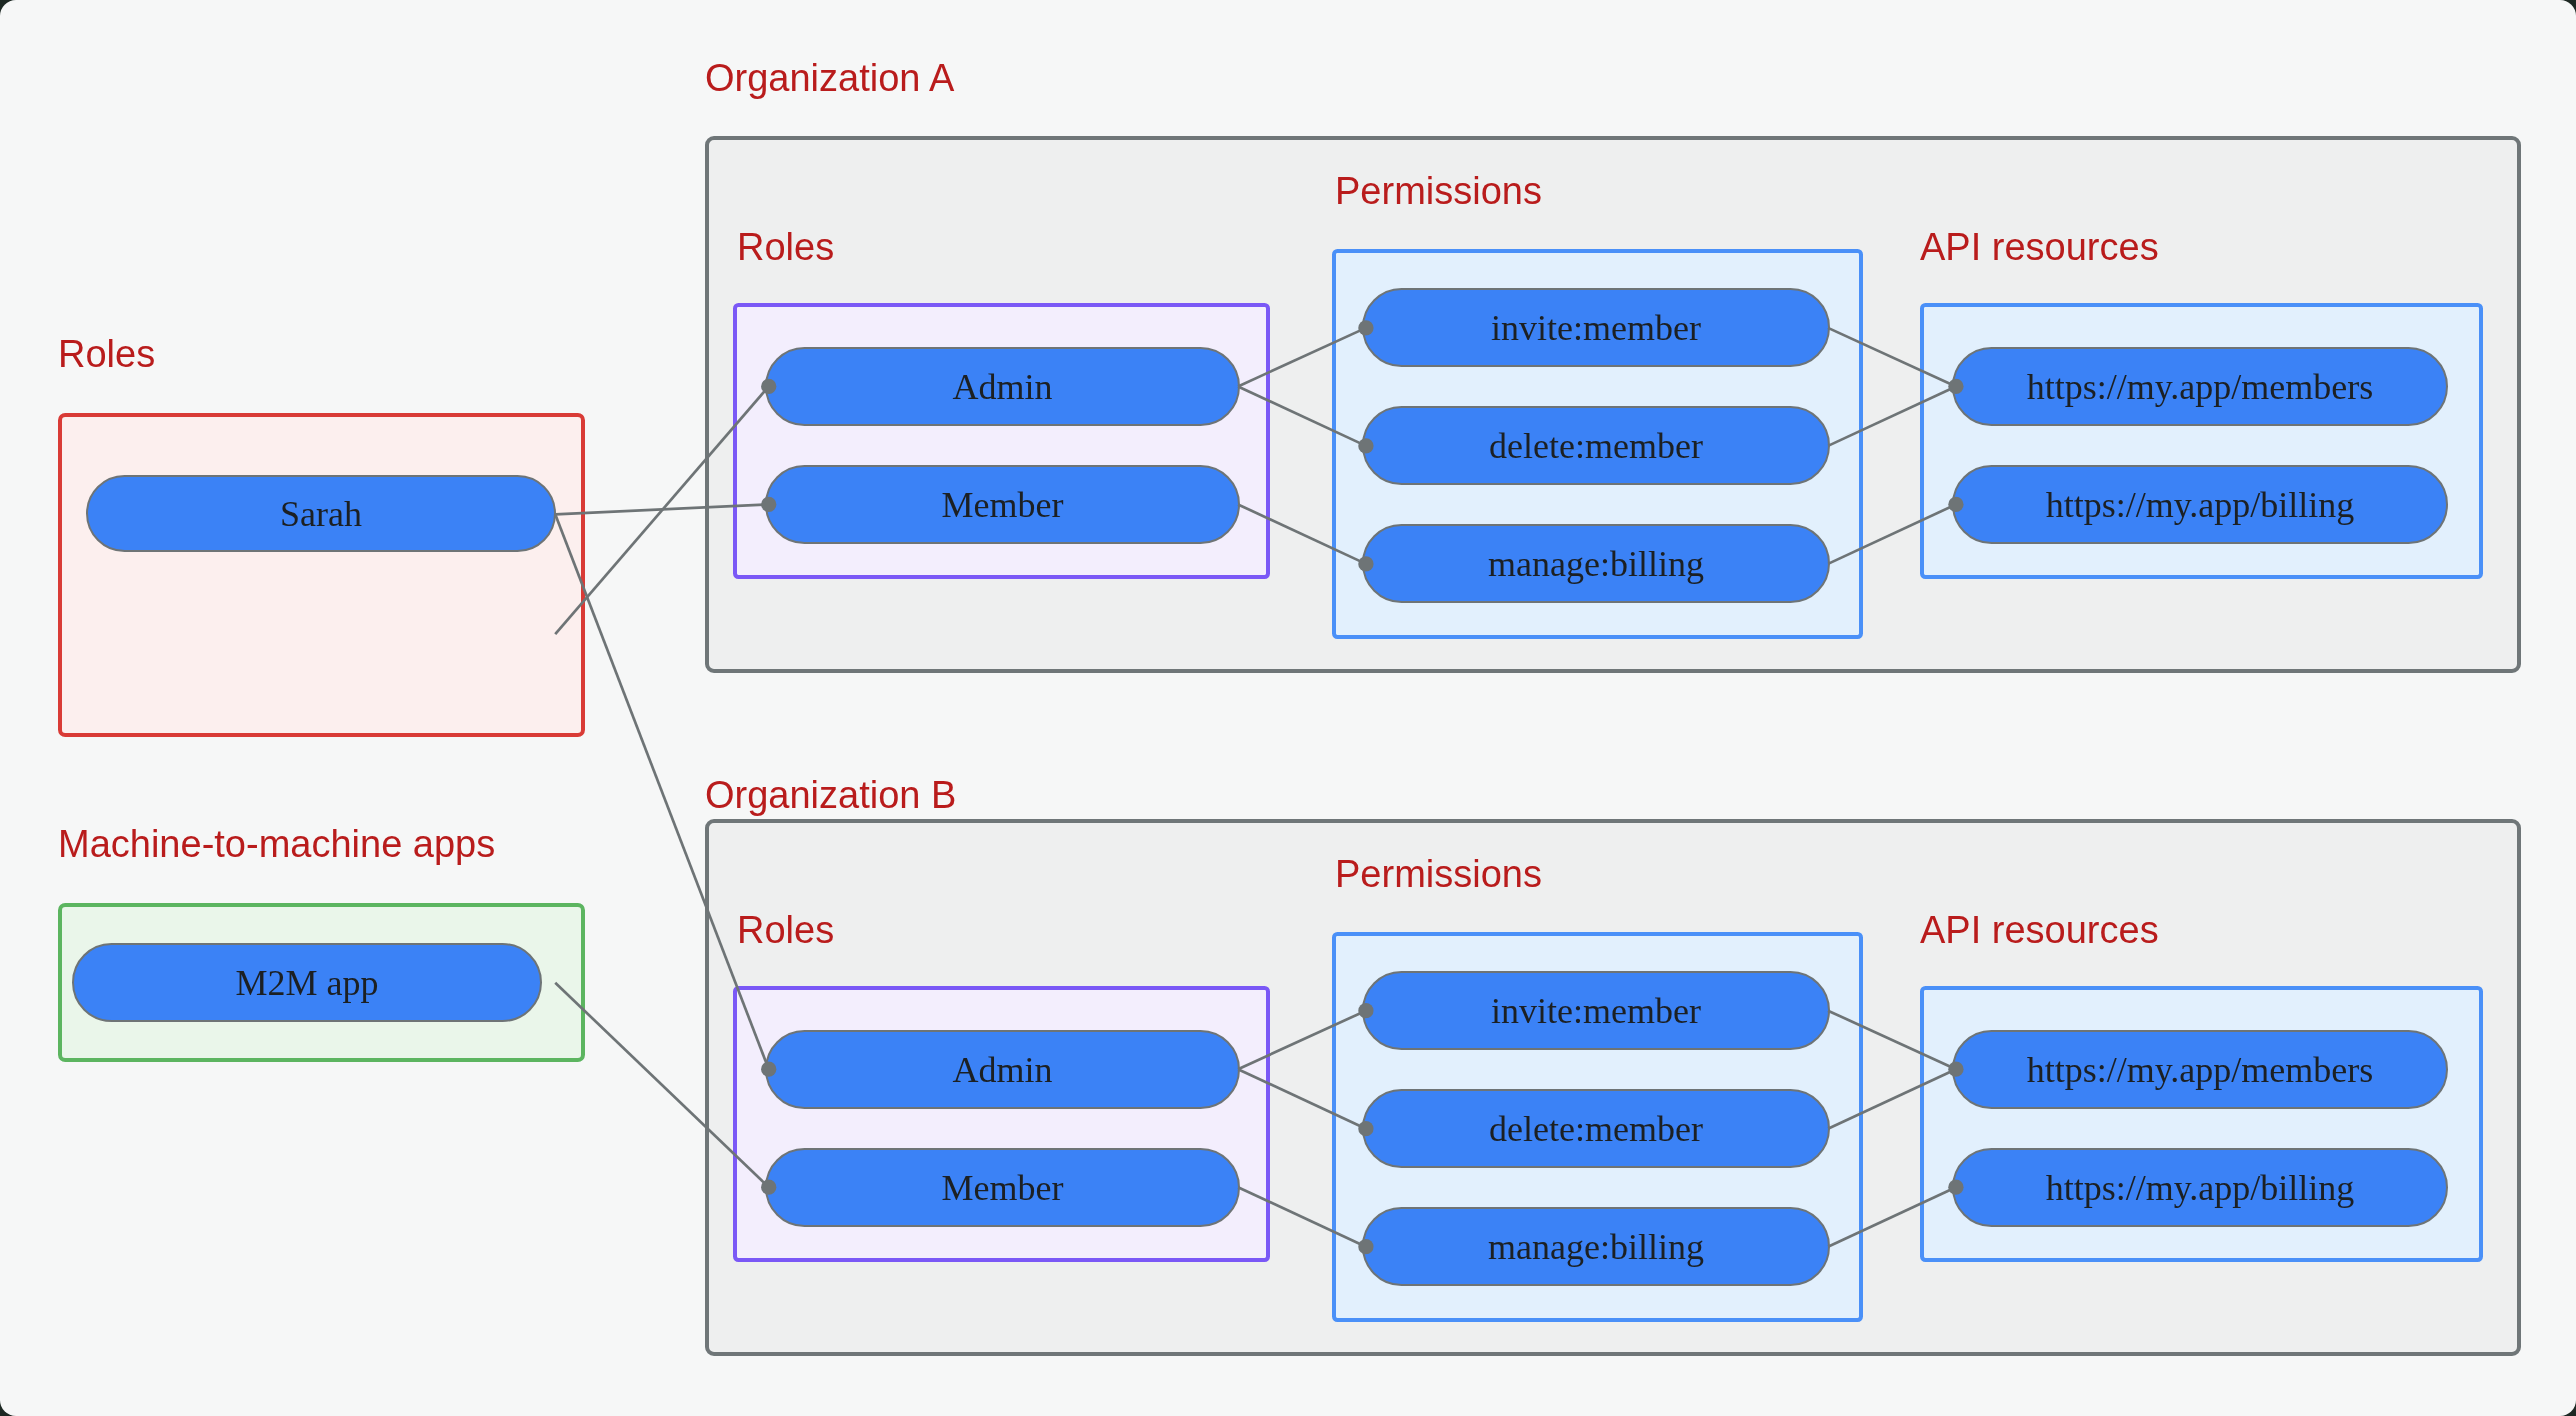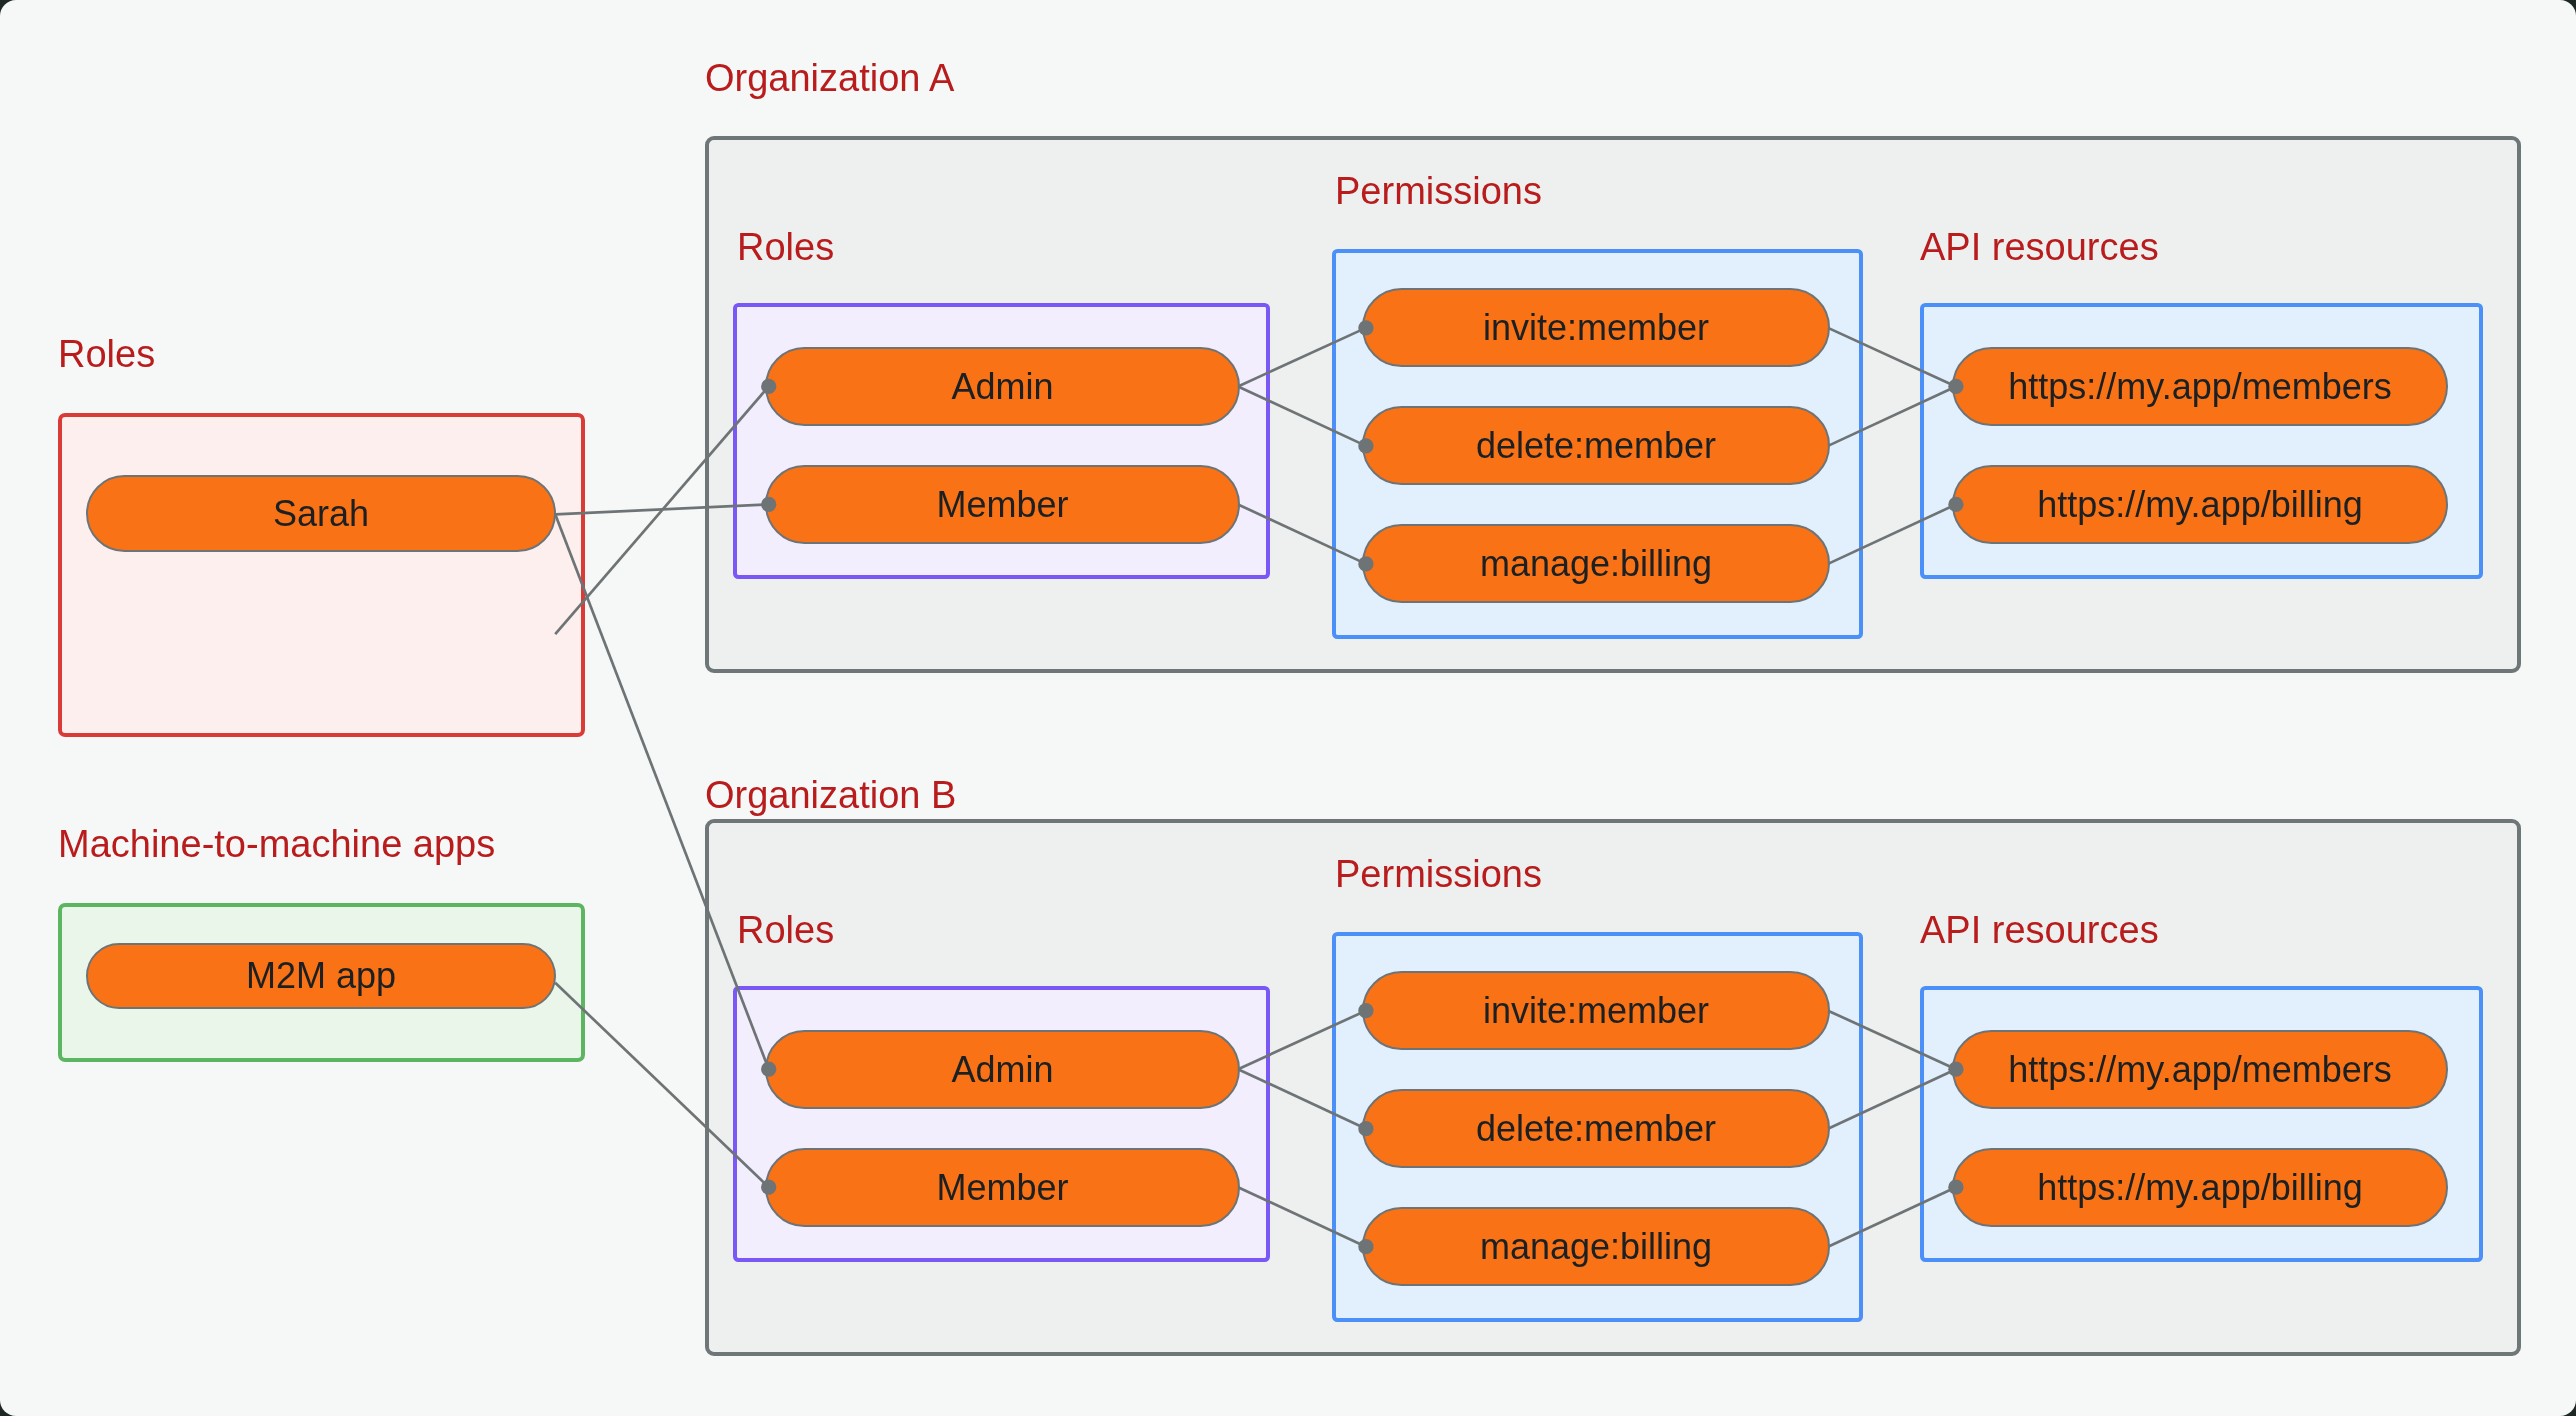--- a/index.html
+++ b/index.html
@@ -11,39 +11,39 @@
     color:#1b1f21;
   }
   .label{position:absolute;font-size:38px;line-height:45px;color:#b91c1c;white-space:nowrap;}
   .box{position:absolute;box-sizing:border-box;border-radius:7.2px;}
   .box.users-box{border:4.5px solid #d93b36;background:#fcefee;}
   .box.m2m-box{border:4.5px solid #5cb560;background:#eaf6ea;}
   .box.org-box{border:4.5px solid #6f7678;background:#eeefef;border-radius:9px;}
   .box.roles-box{border:4.5px solid #7a58f6;background:#f3eefd;border-radius:5.4px;}
   .box.blue-box{border:4.5px solid #4a90f8;background:#e2f0fd;border-radius:5.4px;}
   .pill{
-    position:absolute;box-sizing:border-box;background:#f97316;
+    position:absolute;box-sizing:border-box;background:#3b82f6;
     border:2.7px solid #6e7476;border-radius:40px;
     display:flex;align-items:center;justify-content:center;
-    font-size:36px;color:#1c2023;white-space:nowrap;
+    font-size:36px;color:#1c2023;white-space:nowrap;font-family:Liberation Serif, serif;
   }
   #edges{position:absolute;left:0;top:0;width:100%;height:100%;z-index:10;pointer-events:none;}
 </style>
 </head>
 <body>
 
 <div class="canvas">
 
   <div class="label" style="left:58px;top:332px;">Roles</div>
   <div class="box users-box" style="left:58px;top:413px;width:527px;height:324px;"></div>
   <div class="pill" style="left:86px;top:475px;width:470px;height:77px;">Sarah</div>
 
   <div class="label" style="left:58px;top:822px;">Machine-to-machine apps</div>
   <div class="box m2m-box" style="left:58px;top:903px;width:527px;height:159px;"></div>
-  <div class="pill" style="left:86px;top:943px;width:470px;height:66px;">M2M app</div>
+  <div class="pill" style="left:72px;top:943px;width:470px;height:79px;">M2M app</div>
 
   <div class="label" style="left:705px;top:56px;">Organization A</div>
   <div class="box org-box" style="left:705px;top:136px;width:1816px;height:537px;"></div>
 
   <div class="label" style="left:737px;top:225px;">Roles</div>
   <div class="box roles-box" style="left:733px;top:303px;width:537px;height:276px;"></div>
   <div class="pill" style="left:765px;top:347px;width:475px;height:79px;">Admin</div>
   <div class="pill" style="left:765px;top:465px;width:475px;height:79px;">Member</div>
 
   <div class="label" style="left:1335px;top:169px;">Permissions</div>

